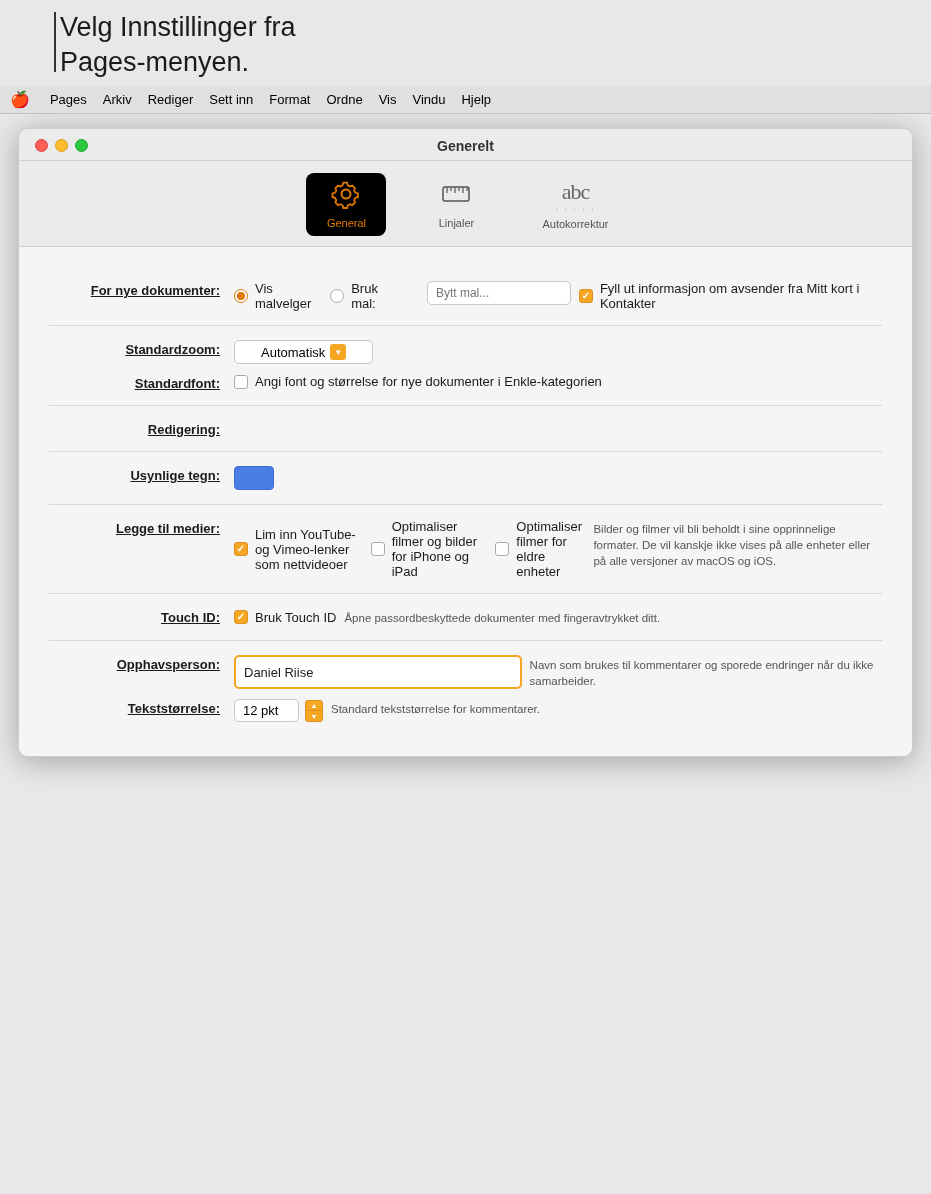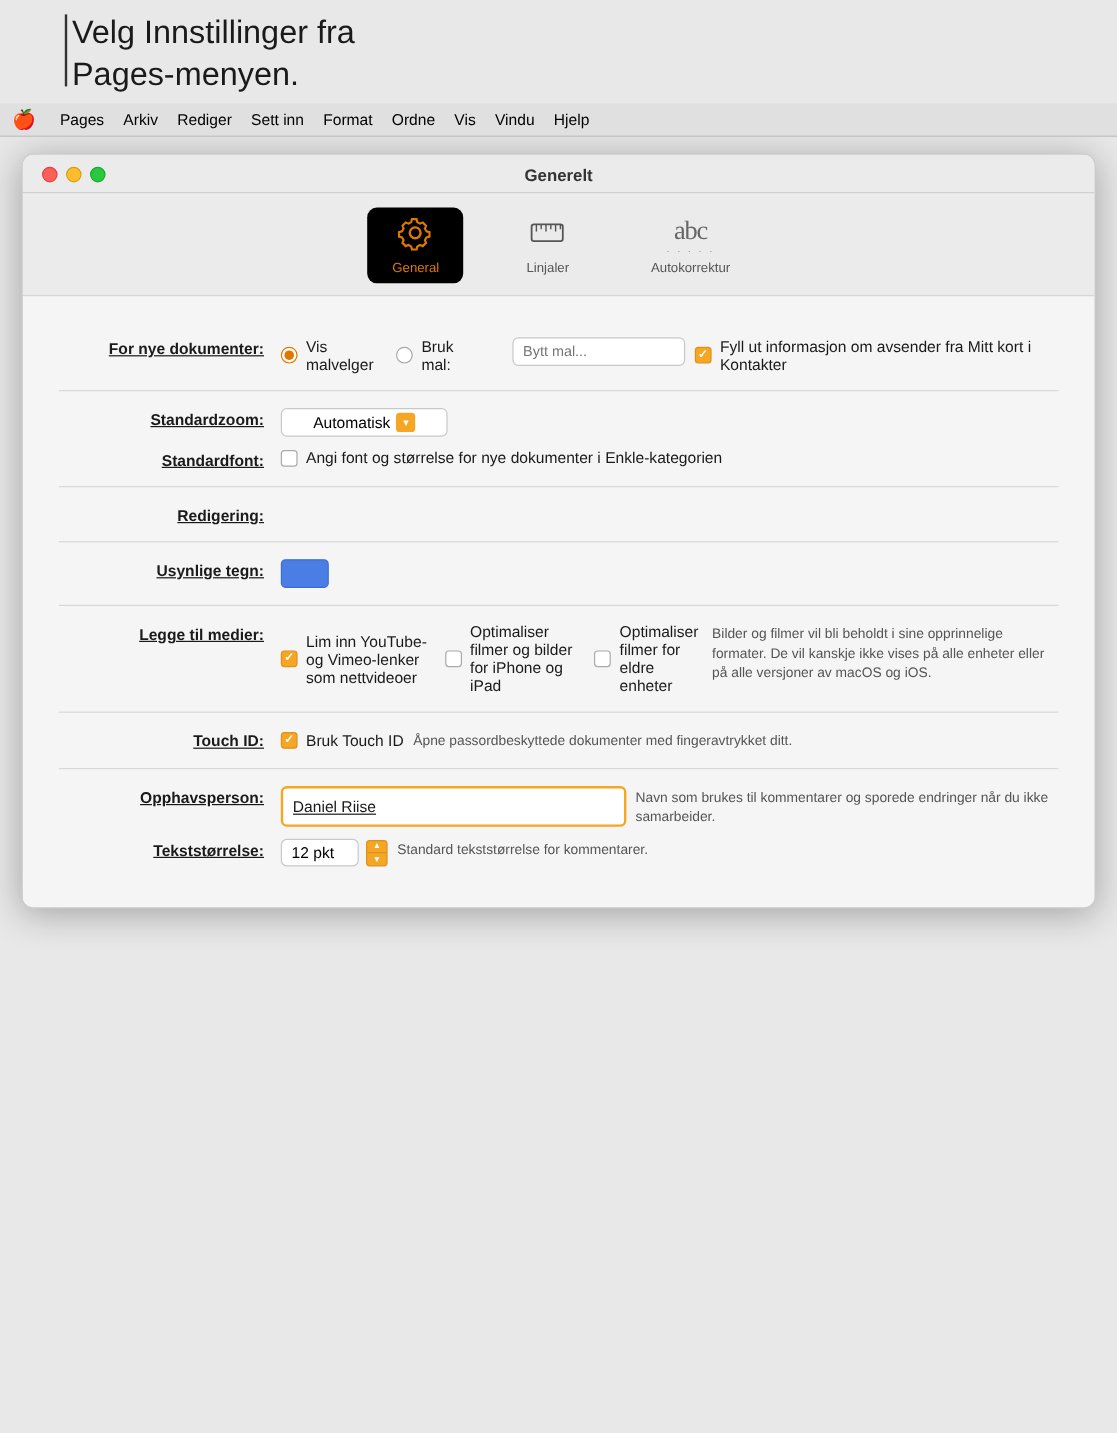--- a/index.html
+++ b/index.html
@@ -296,21 +296,20 @@
     
     .author-input {
       border: 2px solid #f5a623;
       border-radius: 5px;
       padding: 4px 8px;
       font-size: 13px;
       color: #1a1a1a;
       width: 334px;
       background: white;
       outline: none;
-      text-decoration: underline;
     }
 
     
     .textsize-row {
       display: flex;
       align-items: center;
       gap: 6px;
     }
     .textsize-input {
       border: 1px solid #c8c8c8;

